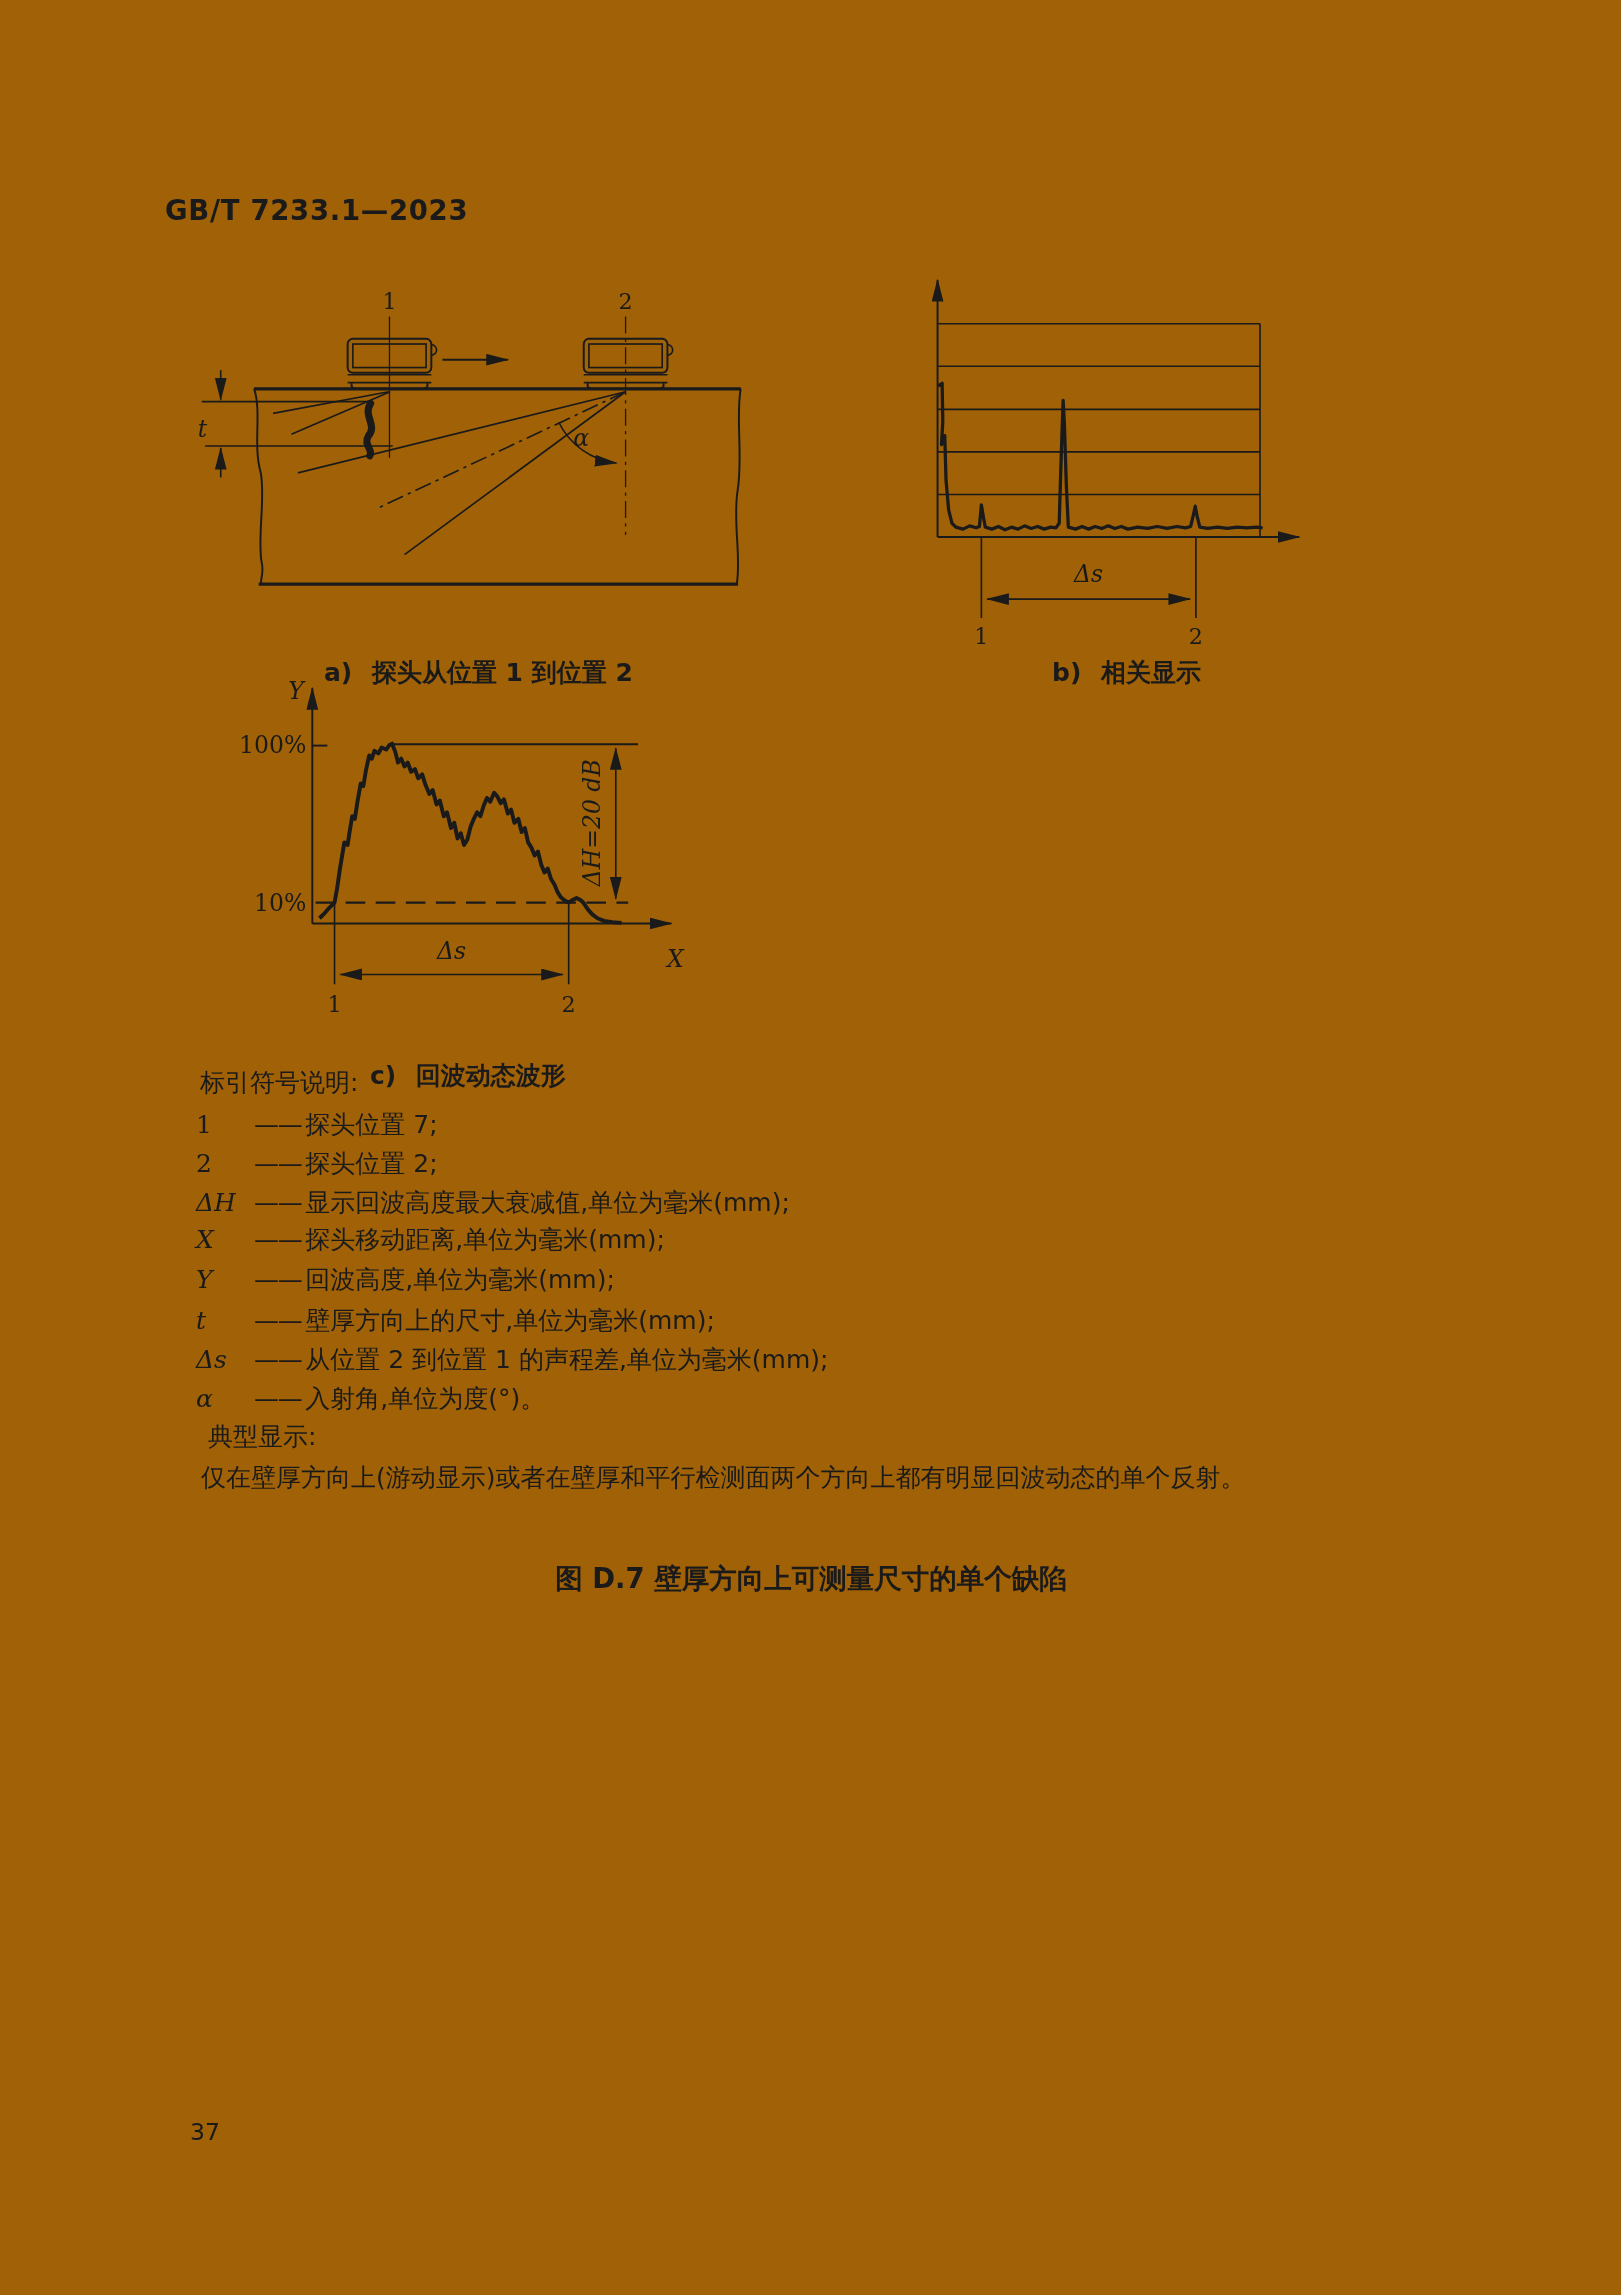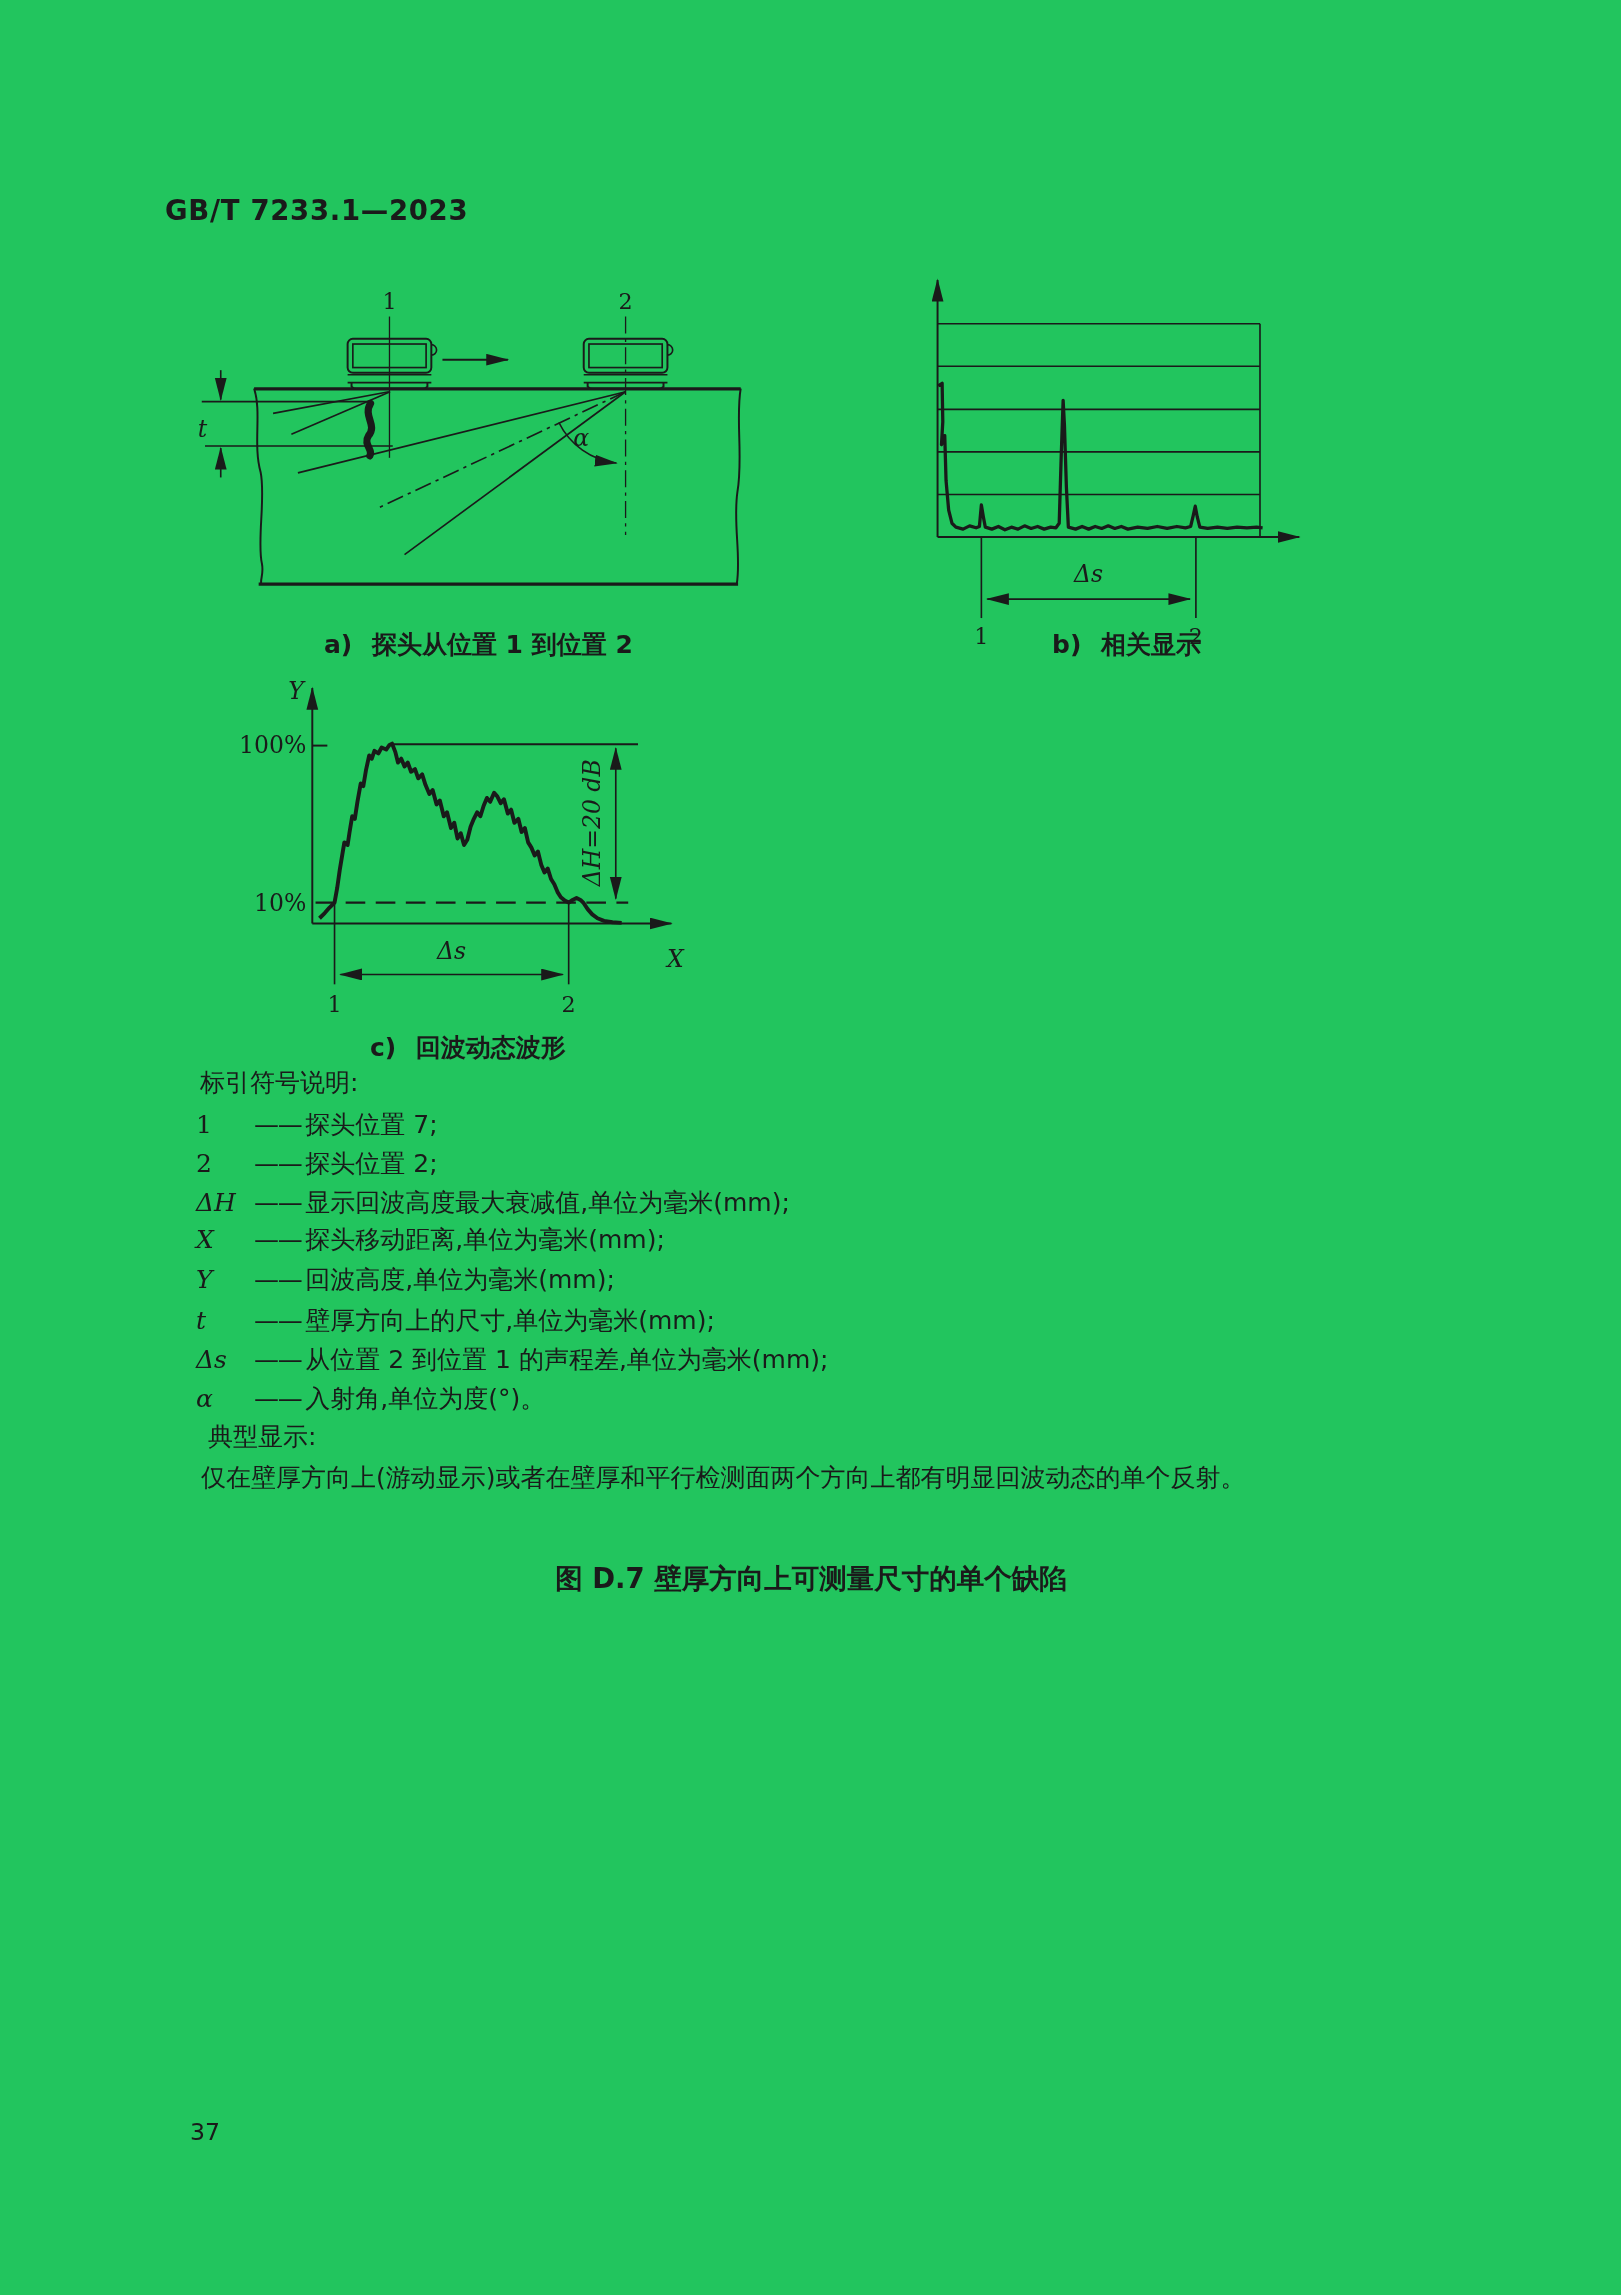--- a/index.html
+++ b/index.html
@@ -1,22 +1,22 @@
 <!DOCTYPE html>
 <html style="font-size:10.5px"><head>
 <meta charset="utf-8">
 <style>
   html,body{margin:0;padding:0;background:#e8e8e8;}
   #paper{
-    position:relative;width:1622px;height:2295px;background:#22c55e;
+    position:relative;width:1622px;height:2295px;background:#a16207;
     font-family:"DejaVu Sans",sans-serif;color:#1a1a1a;overflow:hidden;
   }
   .abs{position:absolute;}
   #doc-header{left:165px;top:194px;font-size:27.5px;font-weight:bold;letter-spacing:0.7px;}
-  .subcap{font-size:25px;font-weight:bold;white-space:nowrap;}
+  .subcap{font-size:25px;font-weight:bold;white-space:nowrap;margin-top:28px;}
   .subcap .cap-label{margin-right:19.6px;}
   #legend-title{left:200px;top:1066px;font-size:25px;}
   .legend-row{left:196px;font-size:25px;white-space:nowrap;}
   .legend-sym{display:inline-block;min-width:58px;font-family:"DejaVu Serif",serif;}
   .sym-var{font-style:italic;}
   .legend-dash{display:inline-block;letter-spacing:-1.3px;margin-right:3.9px;}
   #typical-title{left:208px;top:1420px;font-size:25px;}
   #typical-text{left:201px;top:1461px;font-size:25px;white-space:nowrap;}
   #formula{left:0;right:0;top:1499px;text-align:center;font-size:25px;
            font-family:"DejaVu Serif",serif;font-style:italic;}

